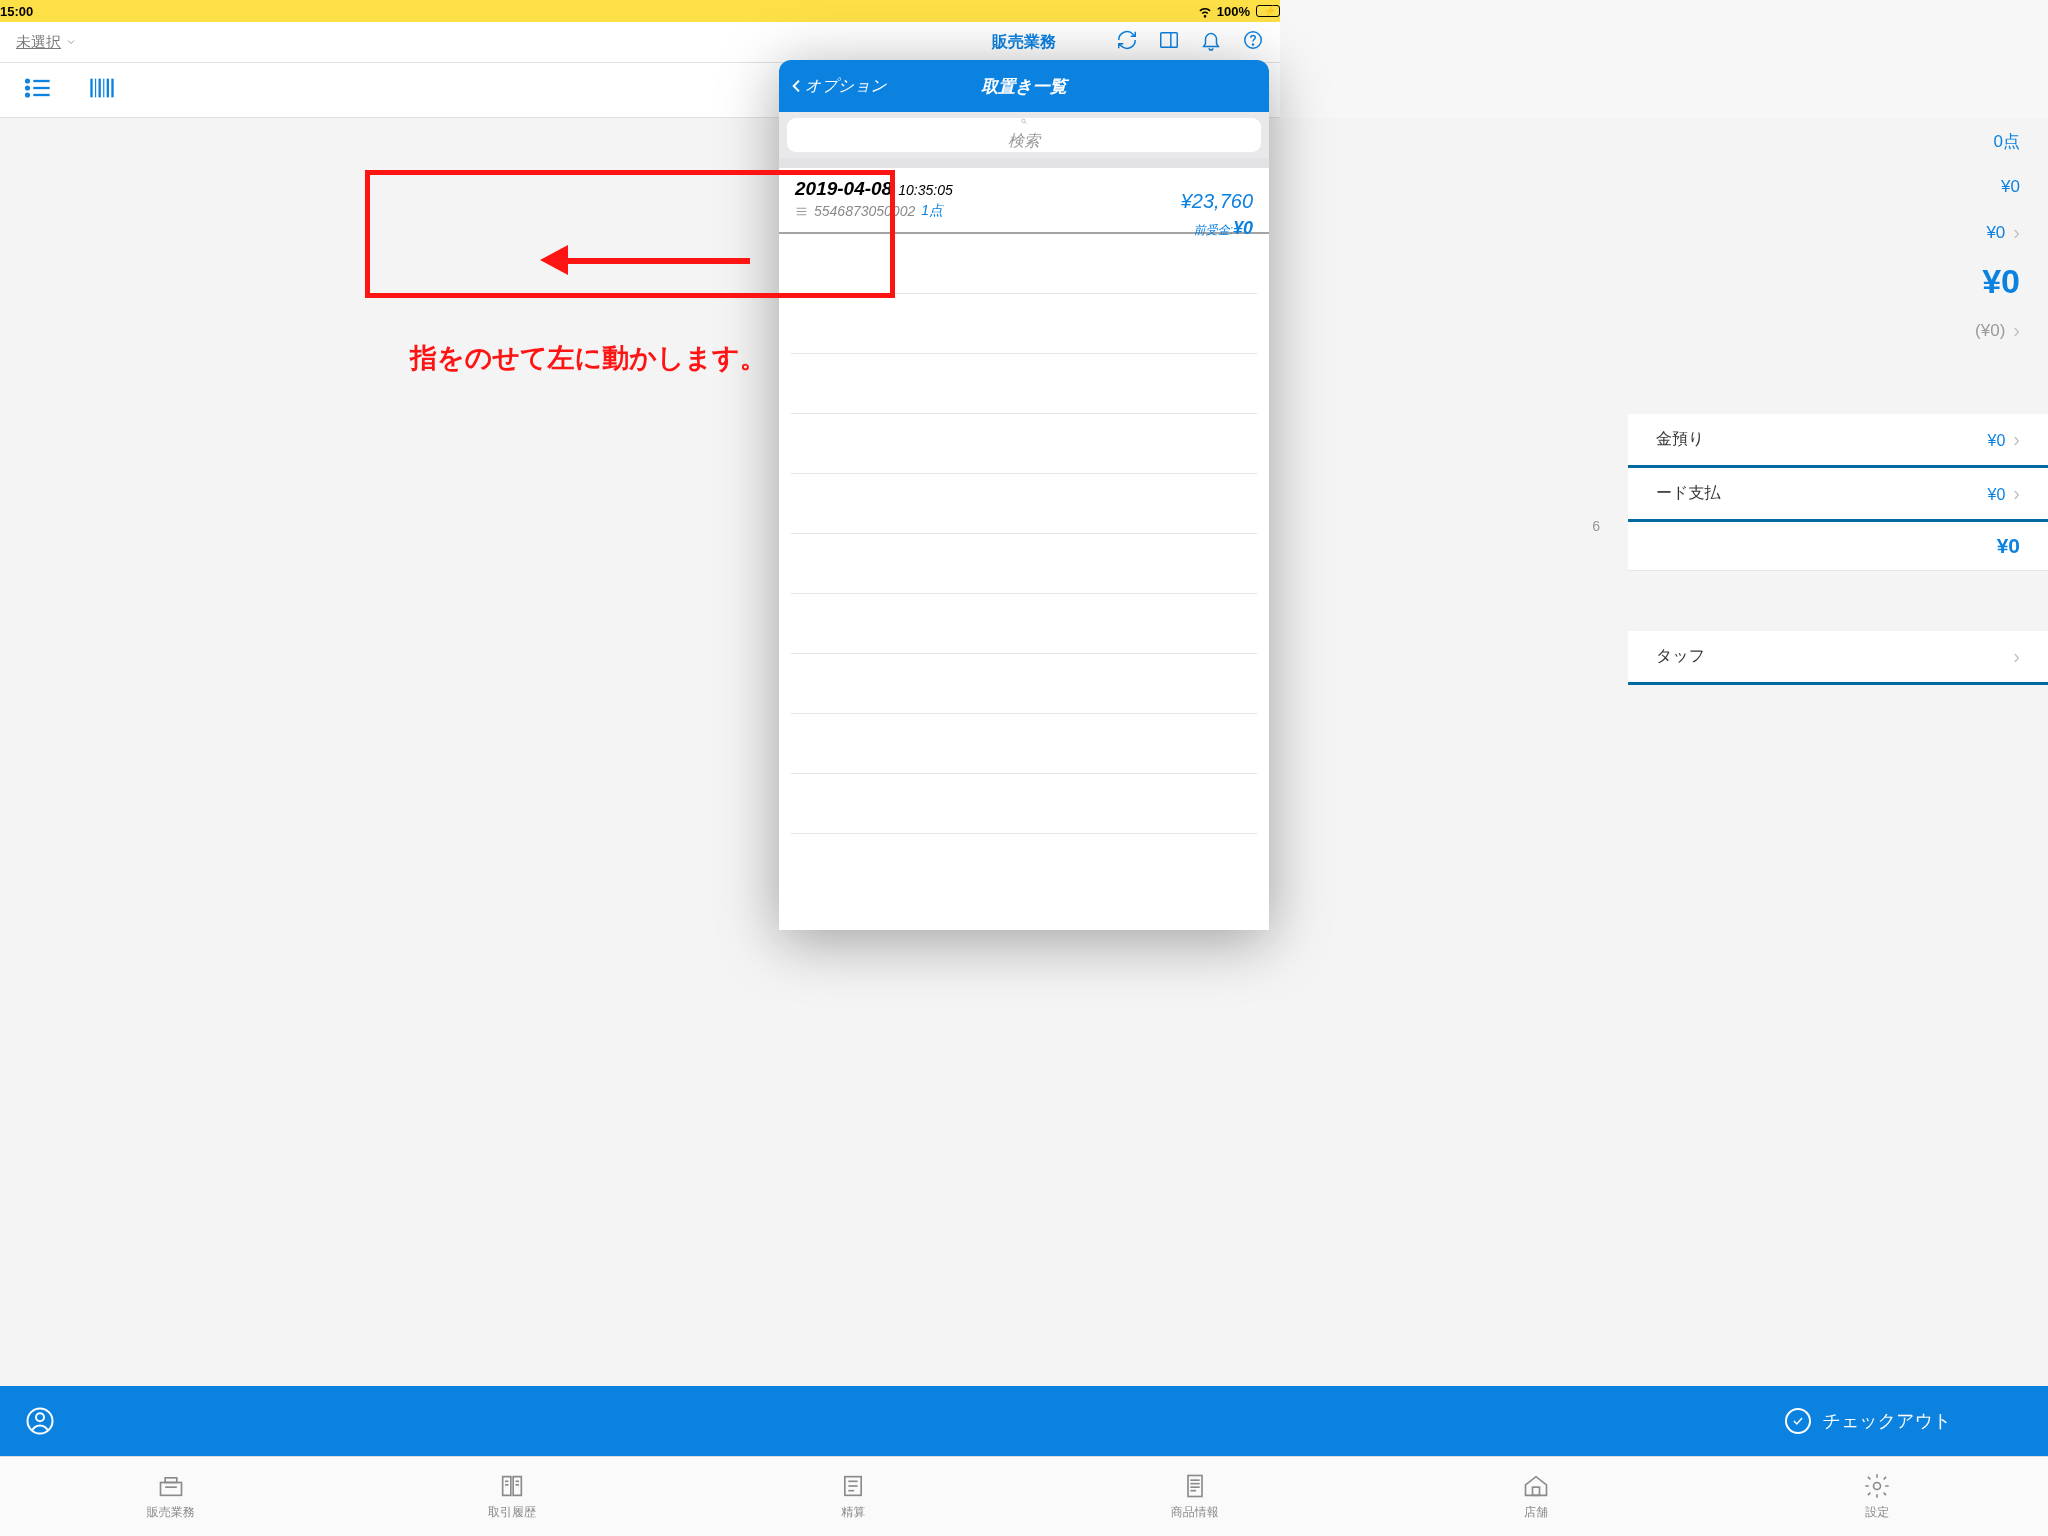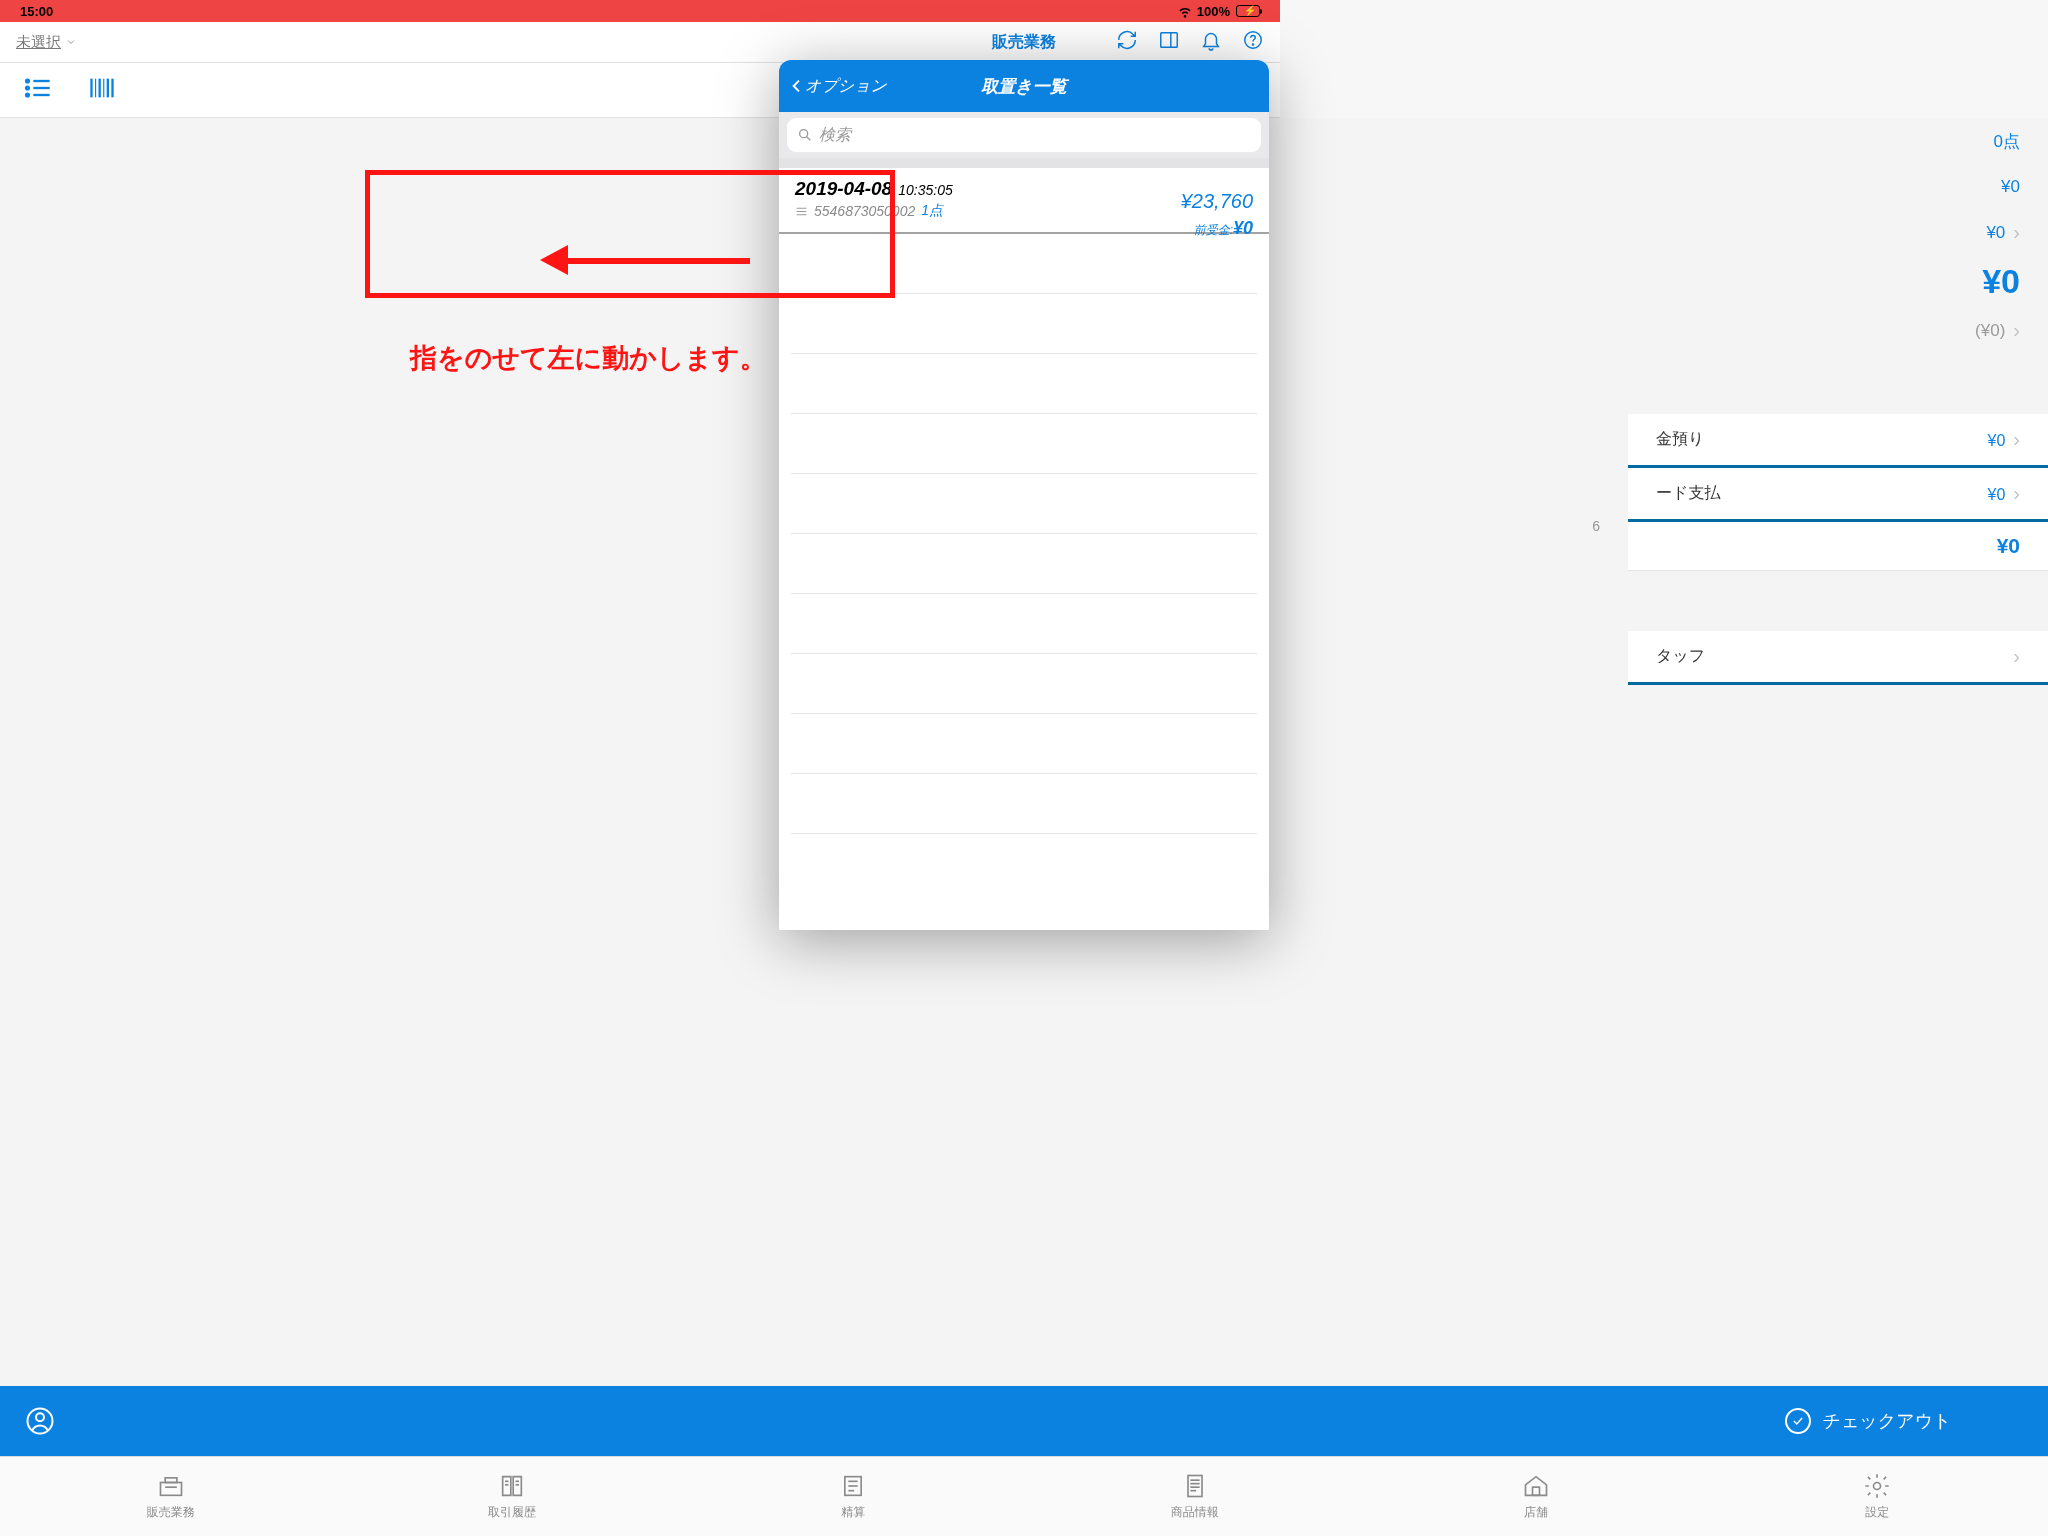--- a/index.html
+++ b/index.html
@@ -1,17 +1,17 @@
 <!DOCTYPE html>
 <html><head>
 <meta charset="utf-8">
 <style>
   * { box-sizing: border-box; margin: 0; padding: 0; }
   html, body { width: 1280px; height: 960px; font-family: -apple-system, "Hiragino Kaku Gothic ProN", sans-serif; background: #f7f7f7; overflow: hidden; }
-  .status-bar { height: 22px; display: flex; justify-content: space-between; align-items: center; padding: 0 20px; font-size: 13px; font-weight: 600; background: #ef4444; gap: 7px; }
+  .status-bar { height: 22px; display: flex; justify-content: space-between; align-items: center; padding: 0 0; font-size: 13px; font-weight: 600; background: #fde047; gap: 7px; }
   .status-right { display: flex; align-items: center; gap: 4px; }
   .wifi, .battery { display: inline-flex; align-items: center; }
   .battery-box { width: 24px; height: 12px; border: 1px solid #000; border-radius: 3px; position: relative; margin-left: 2px; }
   .battery-box::after { content:""; position:absolute; right:-3px; top:3px; width:2px; height:5px; background:#000; border-radius:0 2px 2px 0; }
   .battery-fill { background:#2fd14f; width:100%; height:100%; border-radius:2px; }
   .charge { position:absolute; left:7px; top:-1px; color:#000; font-size:10px; }
   .header { height: 40px; background:#fff; display:flex; align-items:center; justify-content:space-between; padding:0 16px; }
   .header-left { color:#7a7a7a; font-size:15px; display:flex; align-items:center; gap:4px;text-decoration:underline; }
   .header-title { color:#0b81e0; font-weight:700; font-size:16px; position:absolute; left:50%; transform:translateX(-50%); }
   .header-icons { display:flex; gap:20px; align-items:center; }
@@ -40,21 +40,21 @@
   .tabbar { position:absolute; bottom:0; left:0; right:0; height:80px; background:#fafafa; border-top:1px solid #dcdcdc; display:flex; }
   .tab { flex:1; display:flex; flex-direction:column; align-items:center; justify-content:center; gap:4px; color:#8a8a8a; font-size:12px; }
   .tab svg { width:28px; height:28px; }
   
   .modal { position:absolute; top:60px; left:50%; transform:translateX(-50%); width:490px; height:870px; background:#fff; border-radius:12px 12px 0 0; box-shadow:0 10px 60px rgba(0,0,0,.35); overflow:hidden; display:flex; flex-direction:column;font-style:italic; }
   .modal-head { background:#0b81e0; height:52px; display:flex; align-items:center; justify-content:center; position:relative; }
   .modal-back { position:absolute; left:10px; display:flex; align-items:center; color:#fff; font-size:16px; }
   .modal-back svg { width:16px; height:22px; }
   .modal-title { color:#fff; font-weight:700; font-size:17px; }
   .search-wrap { background:#e9e9ec; padding:6px 8px; }
-  .search-field { background:#fff; border-radius:9px; height:34px; display:flex; align-items:center; padding:0 10px; gap:6px; color:#9a9a9a; font-size:16px; }
+  .search-field { background:#fff; border-radius:9px; height:34px; display:flex; align-items:center; padding:0 10px; gap:6px; color:#9a9a9a; font-size:16px;flex-direction:column; }
   .search-field svg { width:16px; height:16px; }
   .item-card { border-bottom:2px solid #a3a3a3; padding:10px 16px 12px; position:relative; }
   .item-date { font-size:19px; font-weight:700; color:#000; }
   .item-time { font-size:14px; color:#000; margin-left:6px; }
   .item-sub { display:flex; align-items:center; gap:6px; color:#8a8a8a; font-size:14px; margin-top:2px; }
   .item-count { color:#0b81e0; }
   .item-price { position:absolute; right:16px; top:22px; color:#0b81e0; font-size:20px; }
   .item-prepay { position:absolute; right:16px; top:50px; color:#0b81e0; font-size:12px; }
   .item-prepay b { font-size:18px; font-weight:700; }
   .placeholder-rows .r { height:60px; border-bottom:1px solid #e5e5e5; margin:0 12px; }

